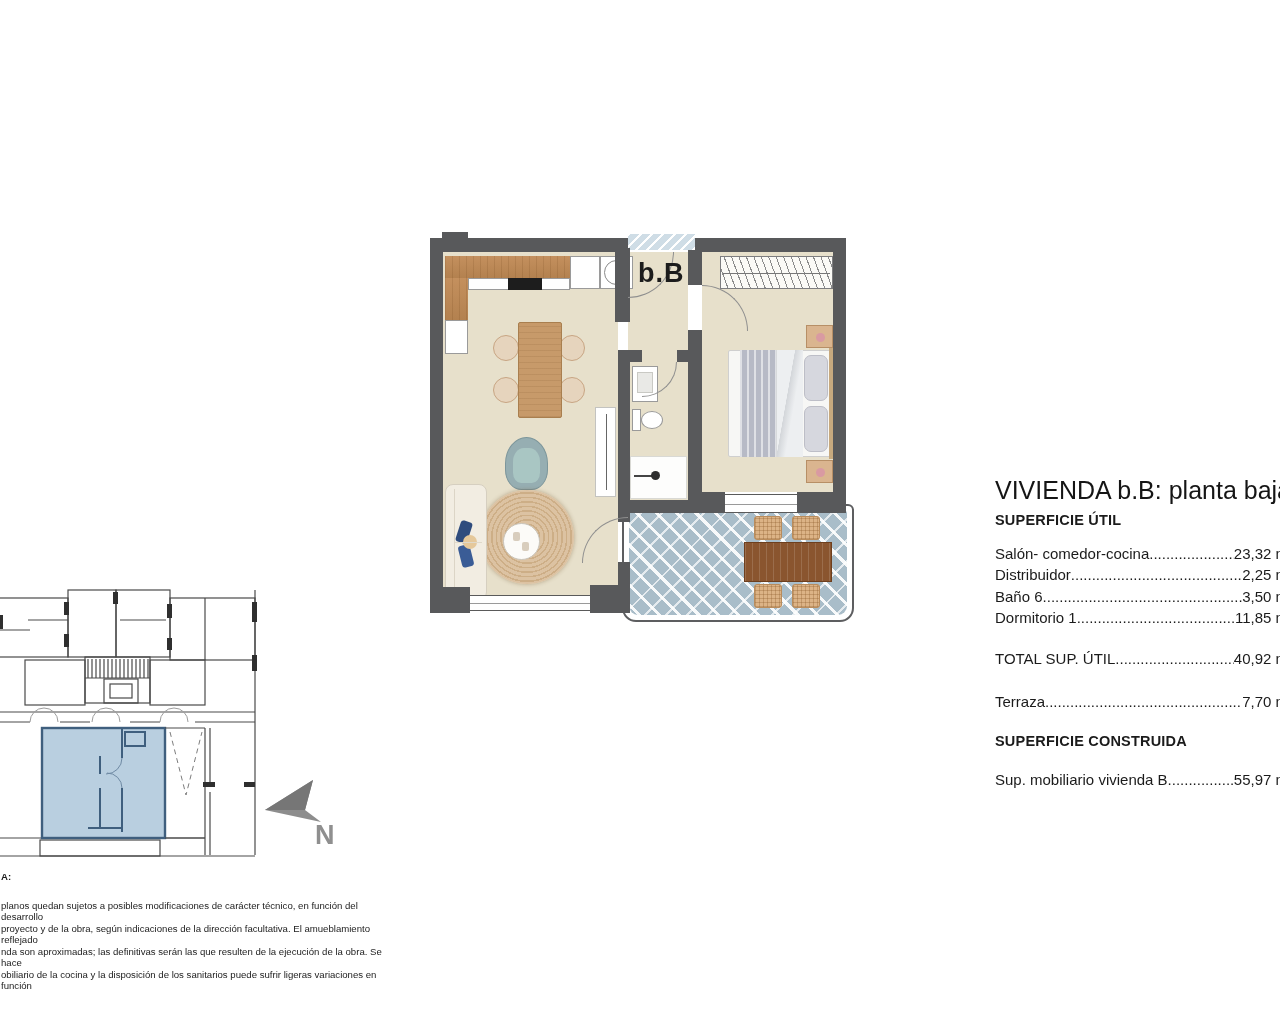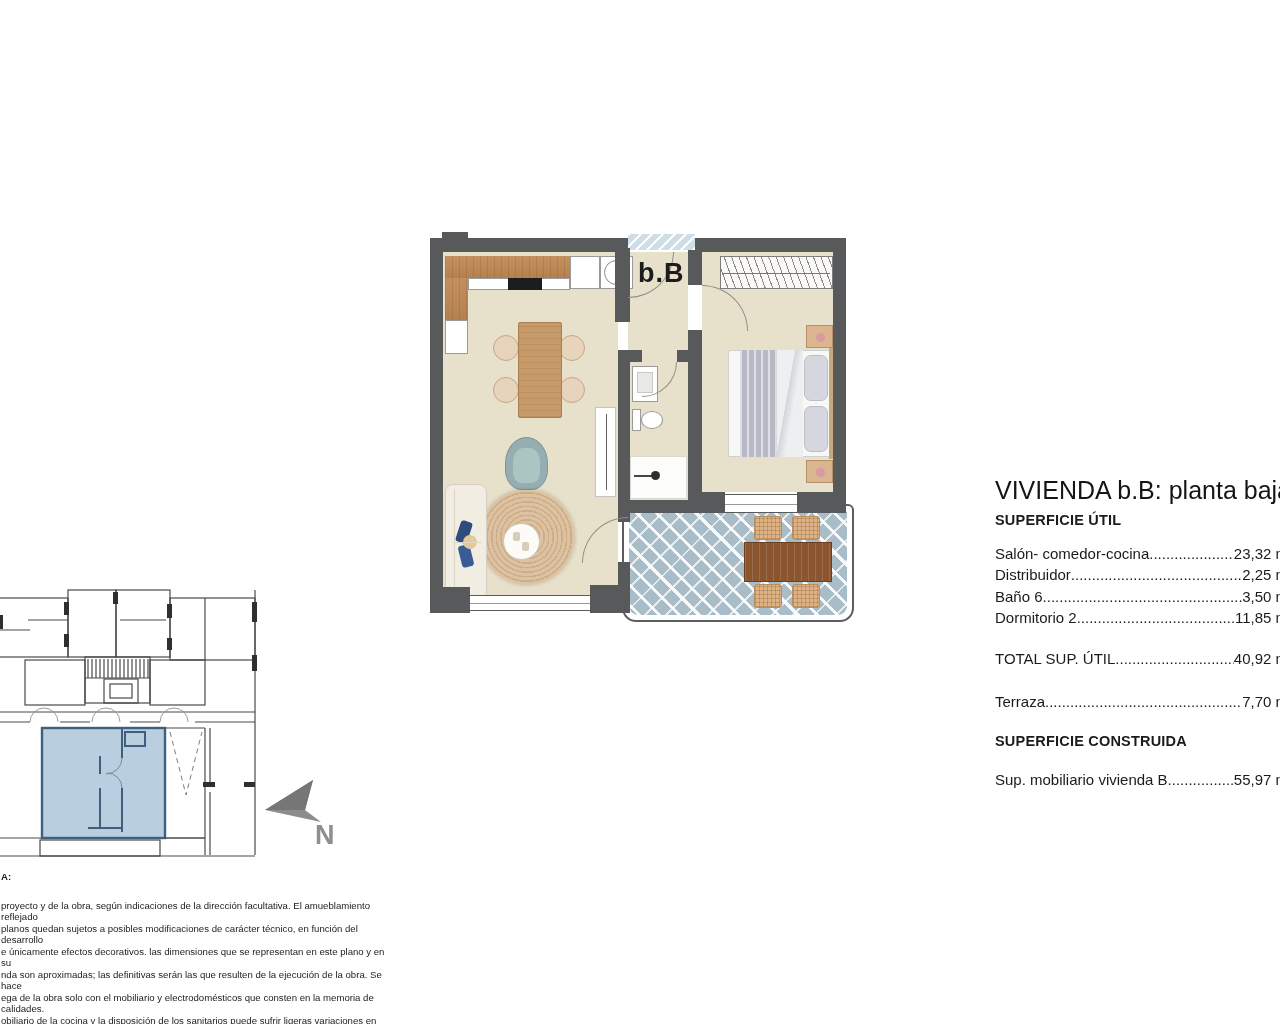--- a/index.html
+++ b/index.html
@@ -316,21 +316,21 @@
       <span class="lbl">Distribuidor</span>
       <span class="dots">....................................................................................................</span>
       <span class="val">2,25 m²</span>
     </div>
     <div class="row">
       <span class="lbl">Baño 6</span>
       <span class="dots">....................................................................................................</span>
       <span class="val">3,50 m²</span>
     </div>
     <div class="row">
-      <span class="lbl">Dormitorio 2</span>
+      <span class="lbl">Dormitorio 1</span>
       <span class="dots">....................................................................................................</span>
       <span class="val">11,85 m²</span>
     </div>
   </div>
 
   <div class="row gap-total">
     <span class="lbl">TOTAL SUP. ÚTIL</span>
     <span class="dots">....................................................................................................</span>
     <span class="val">40,92 m²</span>
   </div>
@@ -345,20 +345,18 @@
 
   <div class="row gap-built">
     <span class="lbl">Sup. mobiliario vivienda B</span>
     <span class="dots">....................................................................................................</span>
     <span class="val">55,97 m²</span>
   </div>
 </div>
 
 <div class="abs" id="disclaimer">
   <div class="head">A:</div>
+  <p>planos quedan sujetos a posibles modificaciones de carácter técnico, en función del desarrollo</p>
   <p>proyecto y de la obra, según indicaciones de la dirección facultativa. El amueblamiento reflejado</p>
-  <p>planos quedan sujetos a posibles modificaciones de carácter técnico, en función del desarrollo</p>
-  <p>e únicamente efectos decorativos. las dimensiones que se representan en este plano y en su</p>
   <p>nda son aproximadas; las definitivas serán las que resulten de la ejecución de la obra. Se hace</p>
-  <p>ega de la obra solo con el mobiliario y electrodomésticos que consten en la memoria de calidades.</p>
   <p>obiliario de la cocina y la disposición de los sanitarios puede sufrir ligeras variaciones en función</p>
 
 </div>
 
 </body></html>

